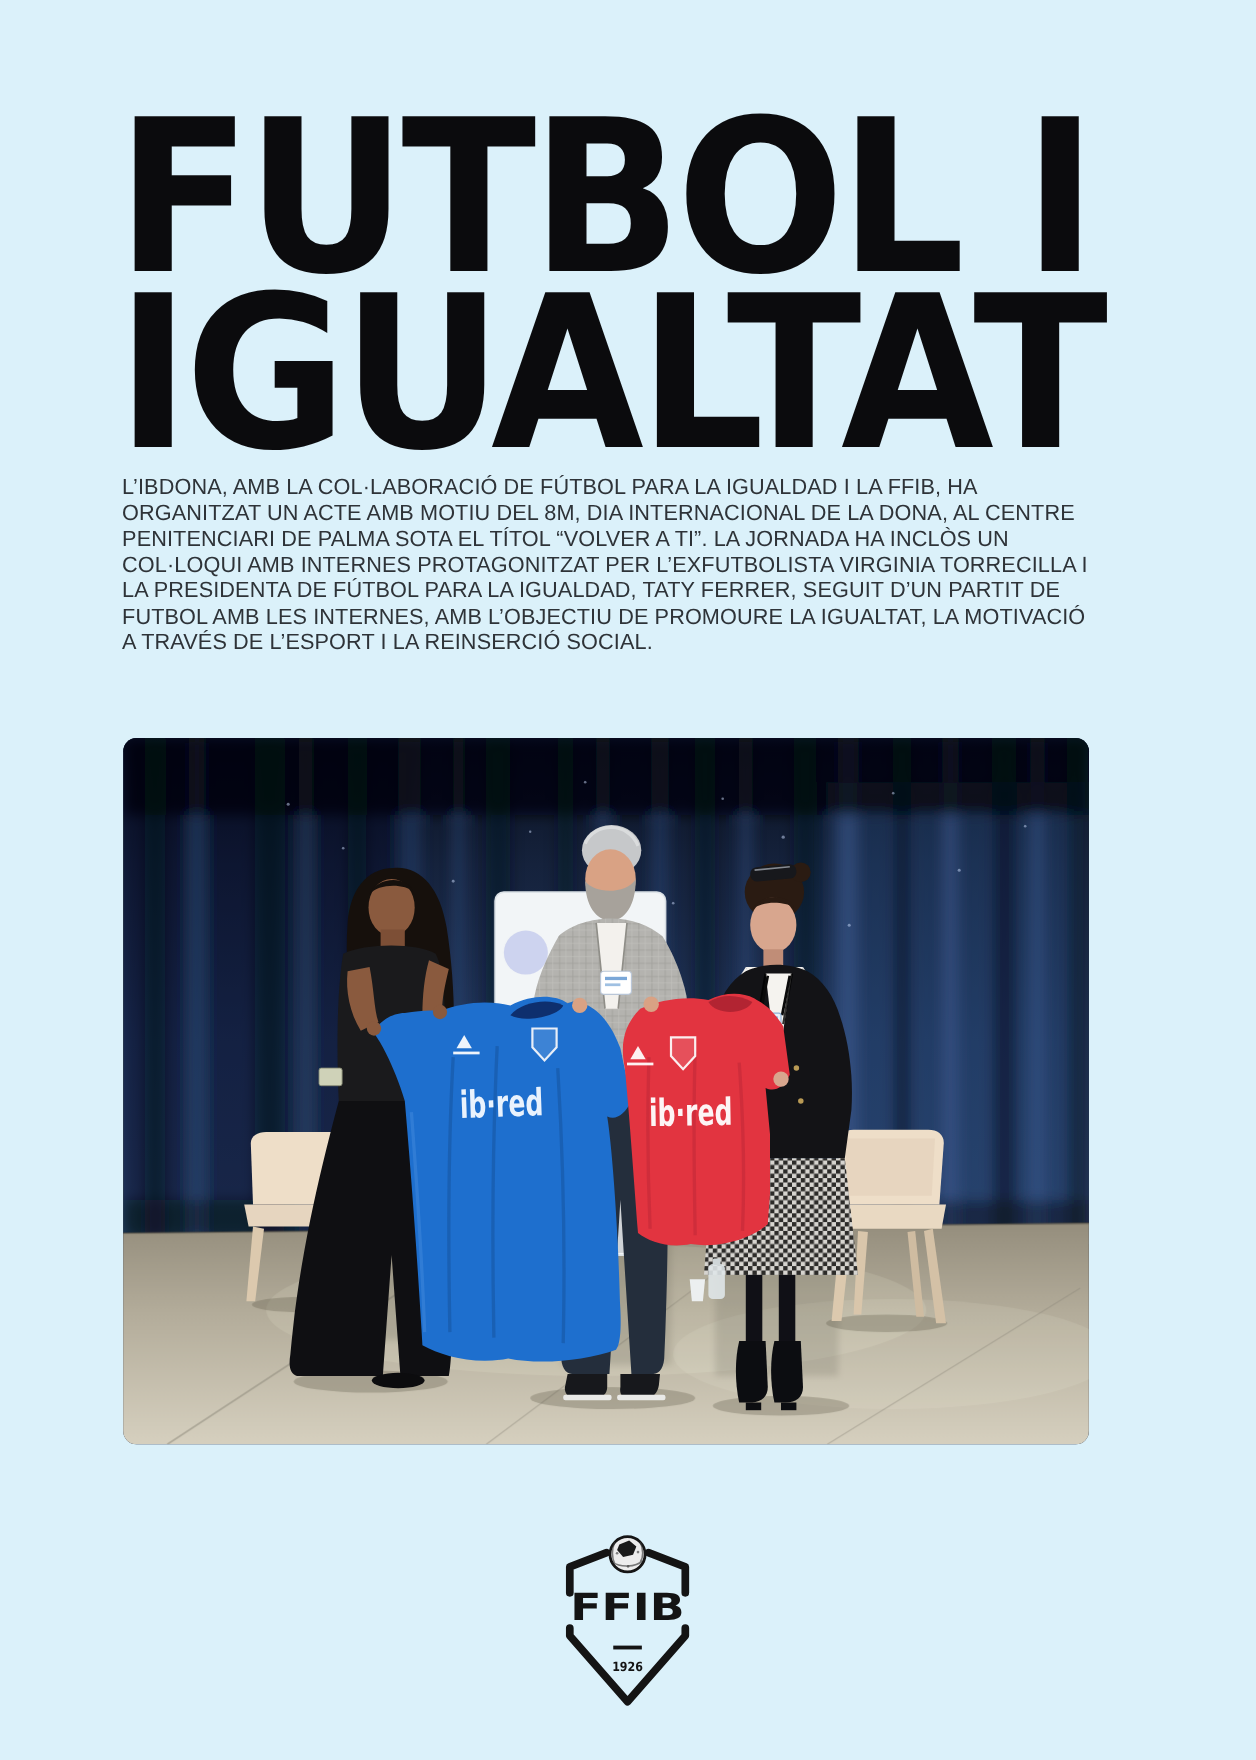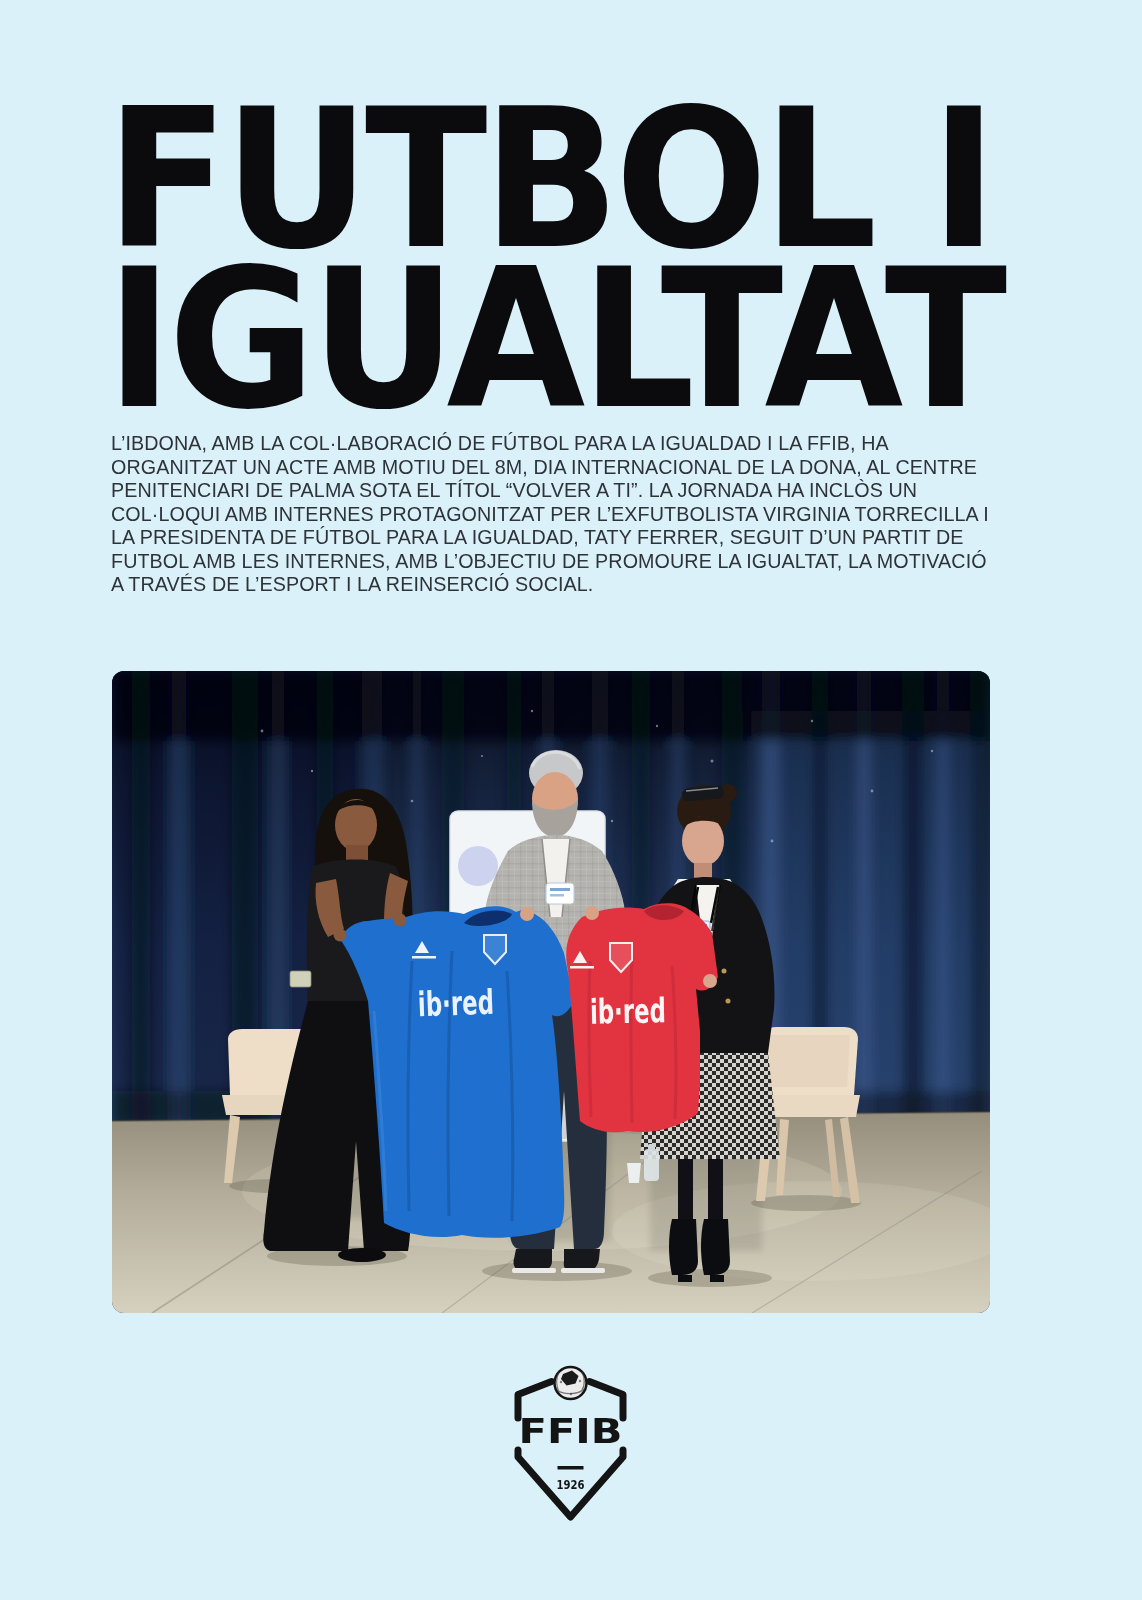--- a/index.html
+++ b/index.html
@@ -22,21 +22,21 @@
     color:var(--text);font-size:20px;line-height:23.5px;
     font-weight:400;letter-spacing:.1px;
     transform:scaleX(.985);transform-origin:left top;
   }
   .intro .line{white-space:nowrap}
   .photo-frame{
     position:absolute;left:112px;top:671px;width:878px;height:642px;
     border-radius:12px;overflow:hidden;background:#16233c;
   }
   .photo-frame svg{display:block;width:100%;height:100%}
-  .crest{position:absolute;left:503px;top:1326px;width:140px;height:205px}
+  .crest{position:absolute;left:503px;top:1356px;width:140px;height:205px}
   figure{margin:0}
 </style>
 </head>
 <body>
 
 <div class="page">
 
   <h1 class="title">
       <span style="display:block">FUTBOL I</span>
       <span style="display:block">IGUALTAT</span>

